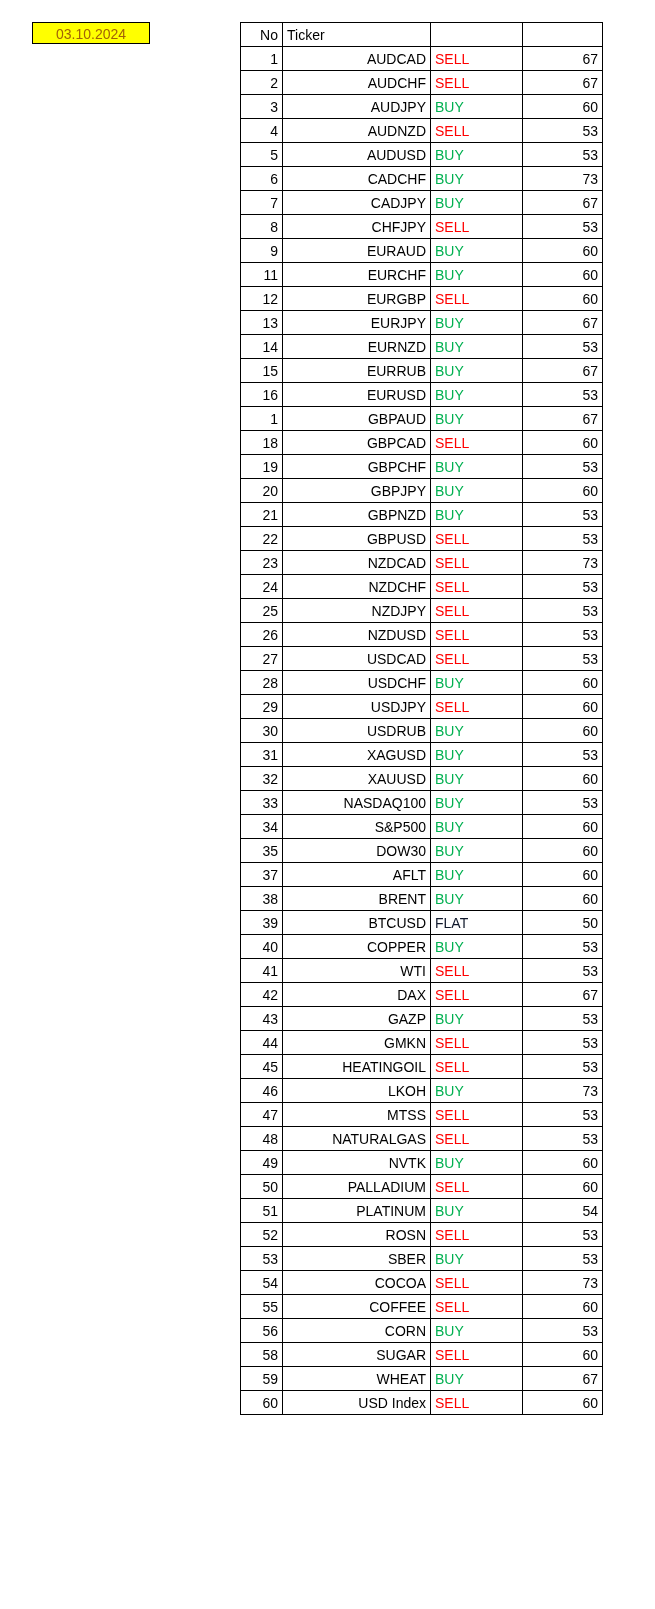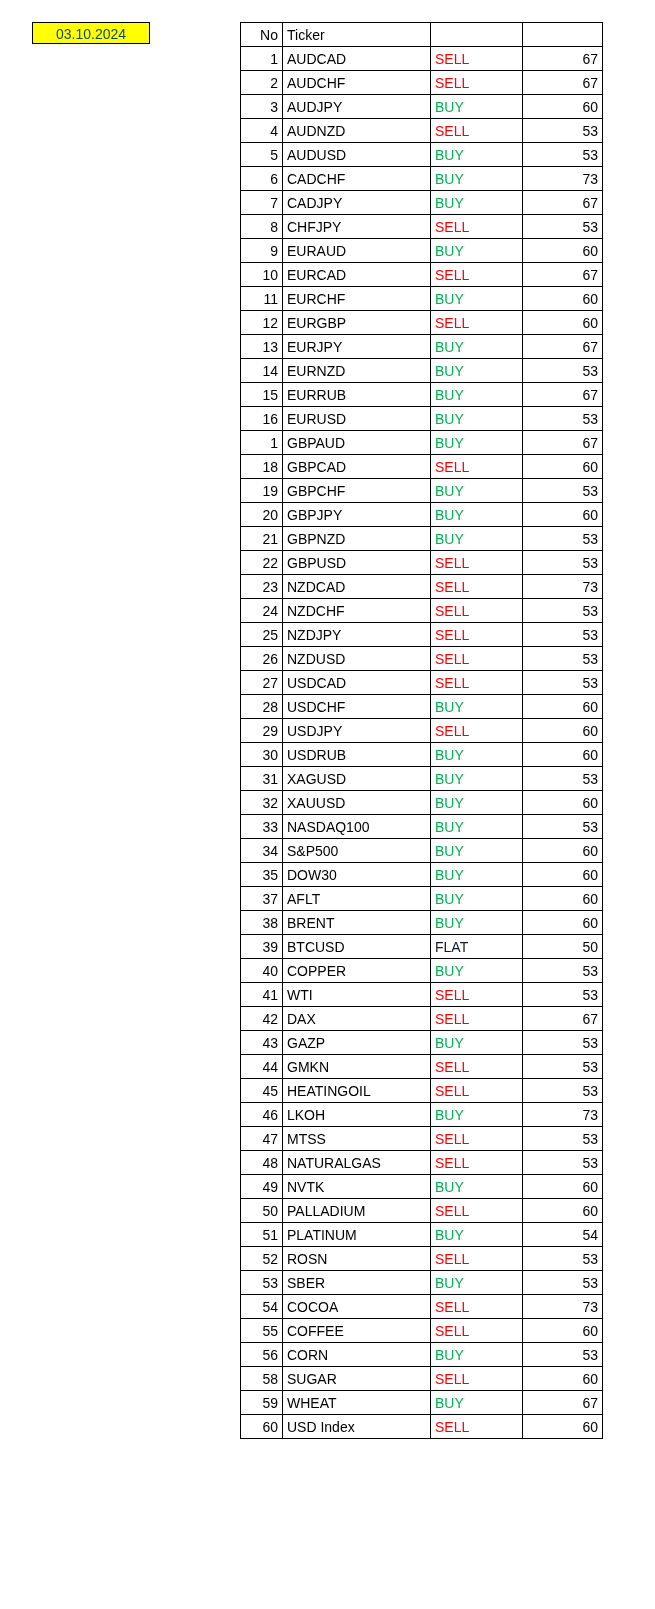--- a/index.html
+++ b/index.html
@@ -15,21 +15,21 @@
     overflow: hidden;
   }
   .date-badge {
     position: absolute;
     left: 32px;
     top: 22px;
     width: 118px;
     height: 22px;
     background: #ffff00;
     border: 1px solid #000000;
-    color: #0c4a6e;
+    color: #a16207;
     font-size: 14px;
     line-height: 22px;
     text-align: center;
     box-sizing: border-box;
   }
   .table-wrap {
     position: absolute;
     left: 240px;
     top: 22px;
   }
@@ -65,21 +65,21 @@
     font-weight: bold;
     text-align: left;
   }
   th.hdr-win {
     background: #7030a0;
     color: #ffffff;
     font-weight: bold;
     text-align: left;
   }
   td.no { text-align: right; }
-  td.ticker { text-align: left; }
+  td.ticker { text-align: right; }
   td.trend { text-align: left; font-weight: normal; }
   td.win { text-align: right; }
   .buy { color: #00b050; margin-top: 46px; }
   .sell { color: #ff0000; }
   .flat { color: #0f172a; }
 </style>
 </head>
 <body>
 
 <div class="date-badge">03.10.2024</div>
@@ -149,26 +149,20 @@
           <td class="trend sell">SELL</td>
           <td class="win">53</td>
         </tr>
         <tr>
           <td class="no">9</td>
           <td class="ticker">EURAUD</td>
           <td class="trend buy">BUY</td>
           <td class="win">60</td>
         </tr>
         <tr>
-          <td class="no">10</td>
-          <td class="ticker">EURCAD</td>
-          <td class="trend sell">SELL</td>
-          <td class="win">67</td>
-        </tr>
-        <tr>
           <td class="no">11</td>
           <td class="ticker">EURCHF</td>
           <td class="trend buy">BUY</td>
           <td class="win">60</td>
         </tr>
         <tr>
           <td class="no">12</td>
           <td class="ticker">EURGBP</td>
           <td class="trend sell">SELL</td>
           <td class="win">60</td>

